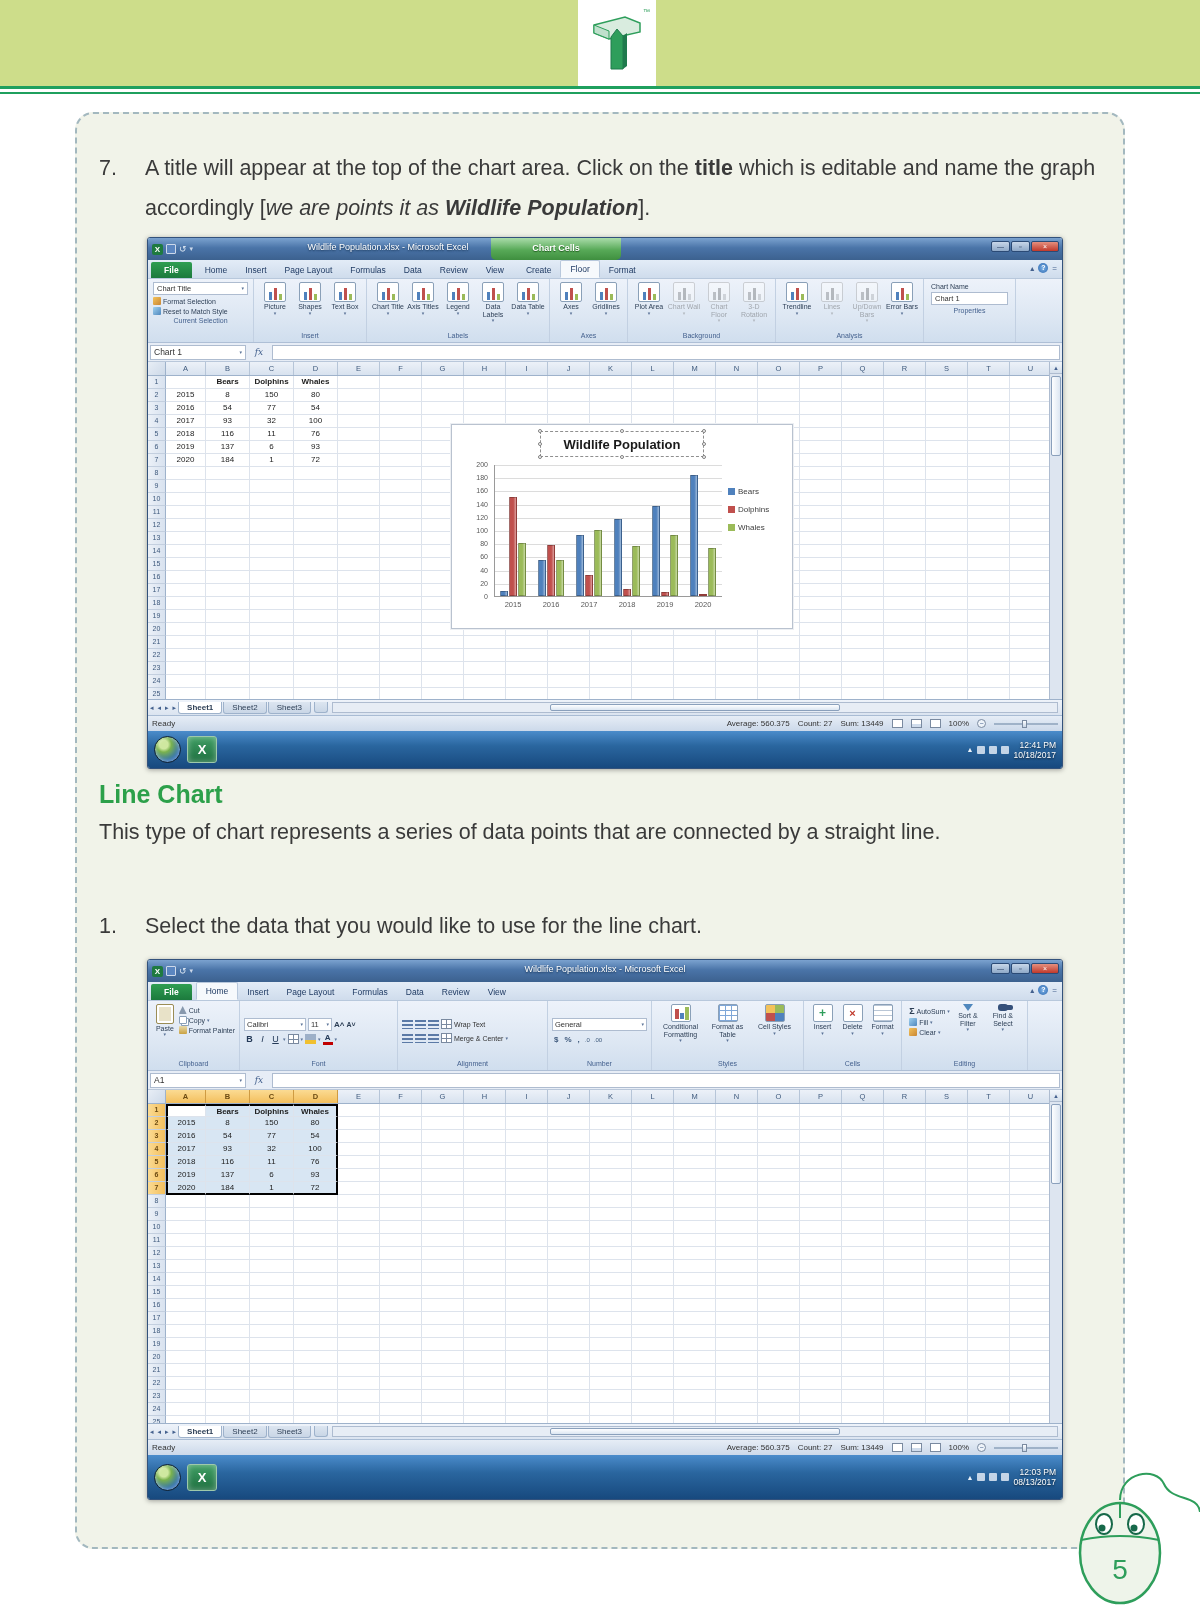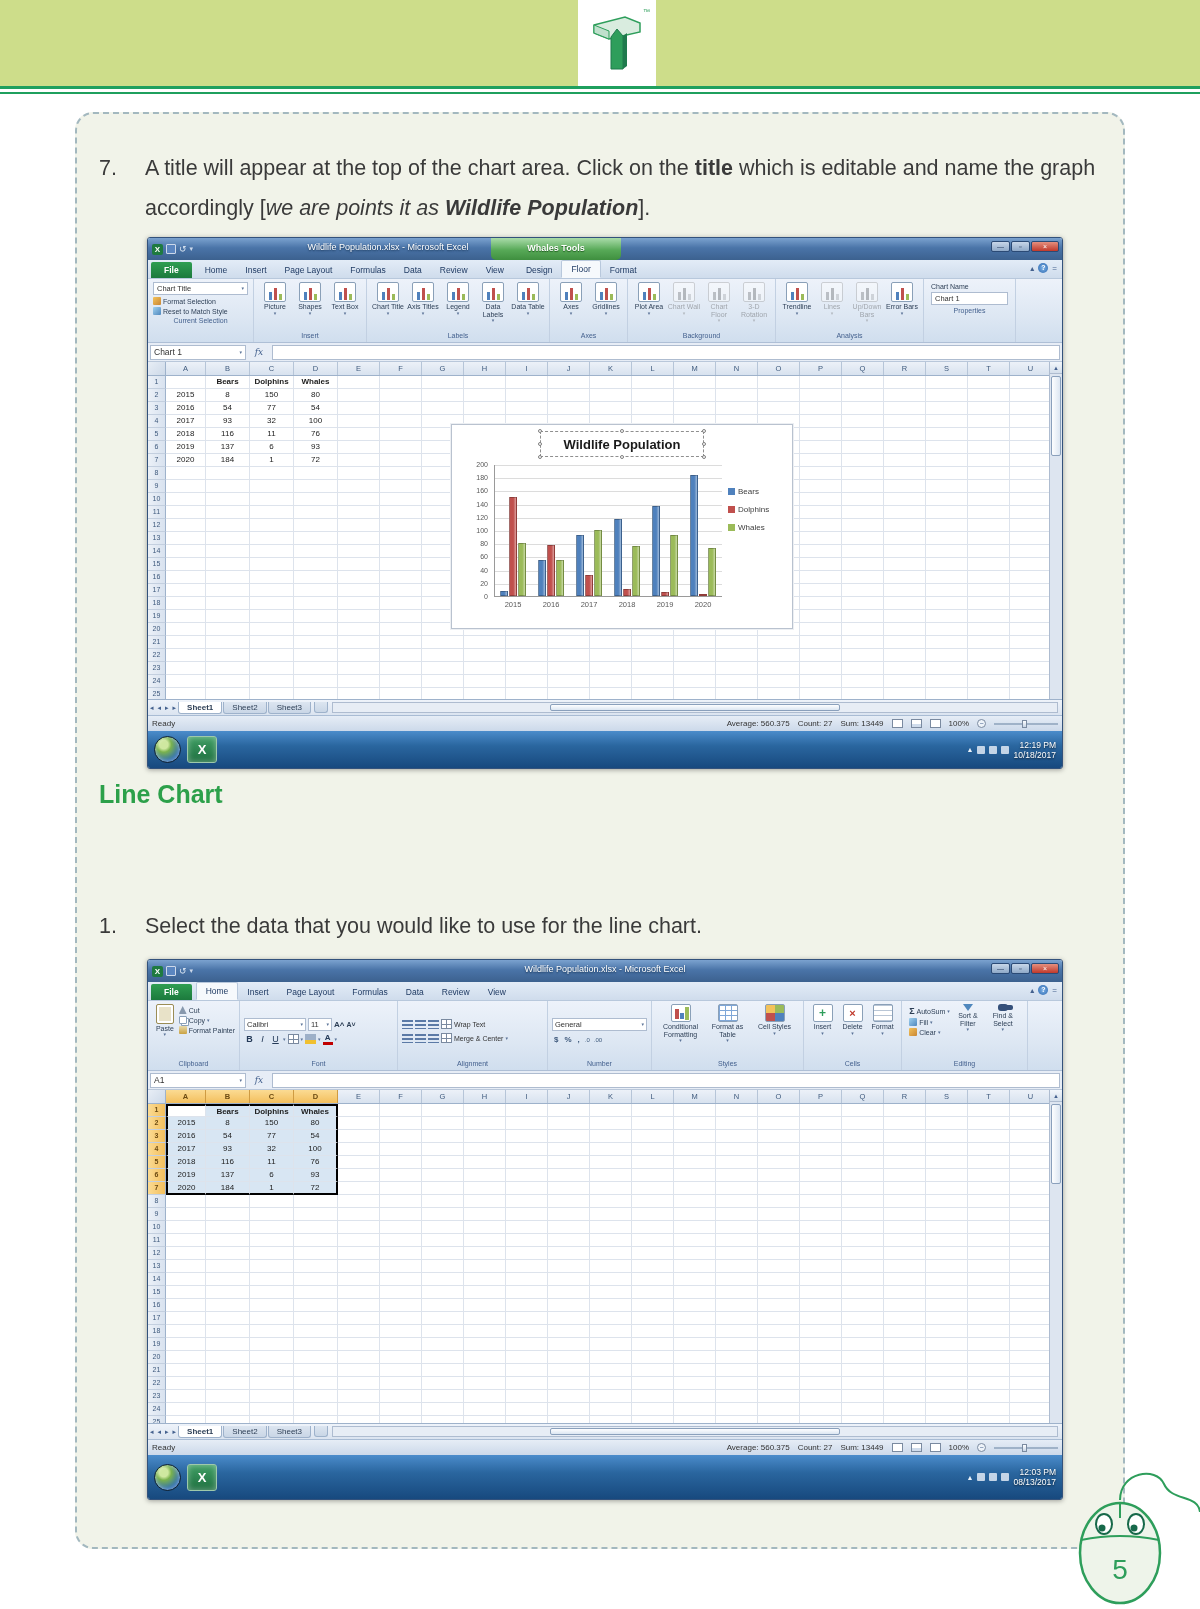--- a/index.html
+++ b/index.html
@@ -205,37 +205,37 @@
 
     <div class="xlwin" style="left:70px;top:123px;height:532px">
       <div class="xtitle">
         <div class="qat">
           <span class="qx">X</span>
           <span class="qs"></span>
           <span class="qu">↺</span>
           <span class="qd">▾</span>
         </div>
         <span class="wtitle c1">Wildlife Population.xlsx - Microsoft Excel</span>
-        <div class="cthdr">Whales Tools</div>
+        <div class="cthdr">Chart Cells</div>
         <div class="wbtns">
           <span class="wb">—</span>
           <span class="wb">▫</span>
           <span class="wb close">×</span>
         </div>
       </div>
       <div class="xtabs" id="xl1-tabs">
           <div class="xtab file">File</div>
         <div class="xtab">Home</div>
           <div class="xtab">Insert</div>
           <div class="xtab">Page Layout</div>
           <div class="xtab">Formulas</div>
           <div class="xtab">Data</div>
           <div class="xtab">Review</div>
           <div class="xtab">View</div>
-          <div class="xtab ctxfirst">Design</div>
+          <div class="xtab ctxfirst">Create</div>
           <div class="xtab active">Floor</div>
           <div class="xtab">Format</div>
           <div class="tabright">
           <span class="mindash">▴</span>
           <span class="helpq">?</span>
           <span class="mindash">=</span>
         </div>
       </div>
       <div class="ribbon r1">
         <div class="rgroup g-cs">
@@ -1134,28 +1134,29 @@
       <div class="taskbar tb1">
         <div class="orb"></div>
         <div class="xltask">X</div>
         <span class="spacer"></span>
         <div class="tray">
           <span class="trayic">▲</span>
           <span class="traysq"></span>
           <span class="traysq"></span>
           <span class="traysq"></span>
           <div class="clock">
-            <div>12:19 PM</div>
+            <div>12:41 PM</div>
             <div>10/18/2017</div>
           </div>
         </div>
       </div>
     </div>
 
     <div class="h2green" style="left:22px;top:666px">Line Chart</div>
+    <div class="pline" style="left:22px;top:706px">This type of chart represents a series of data points that are connected by a straight line.</div>
     <div class="para" style="left:22px;top:792px">
       <div class="pnum">1.</div>
       <div class="ptext">Select the data that you would like to use for the line chart.</div>
     </div>
 
     <div class="xlwin" style="left:70px;top:845px;height:541px">
       <div class="xtitle">
         <div class="qat">
           <span class="qx">X</span>
           <span class="qs"></span>

